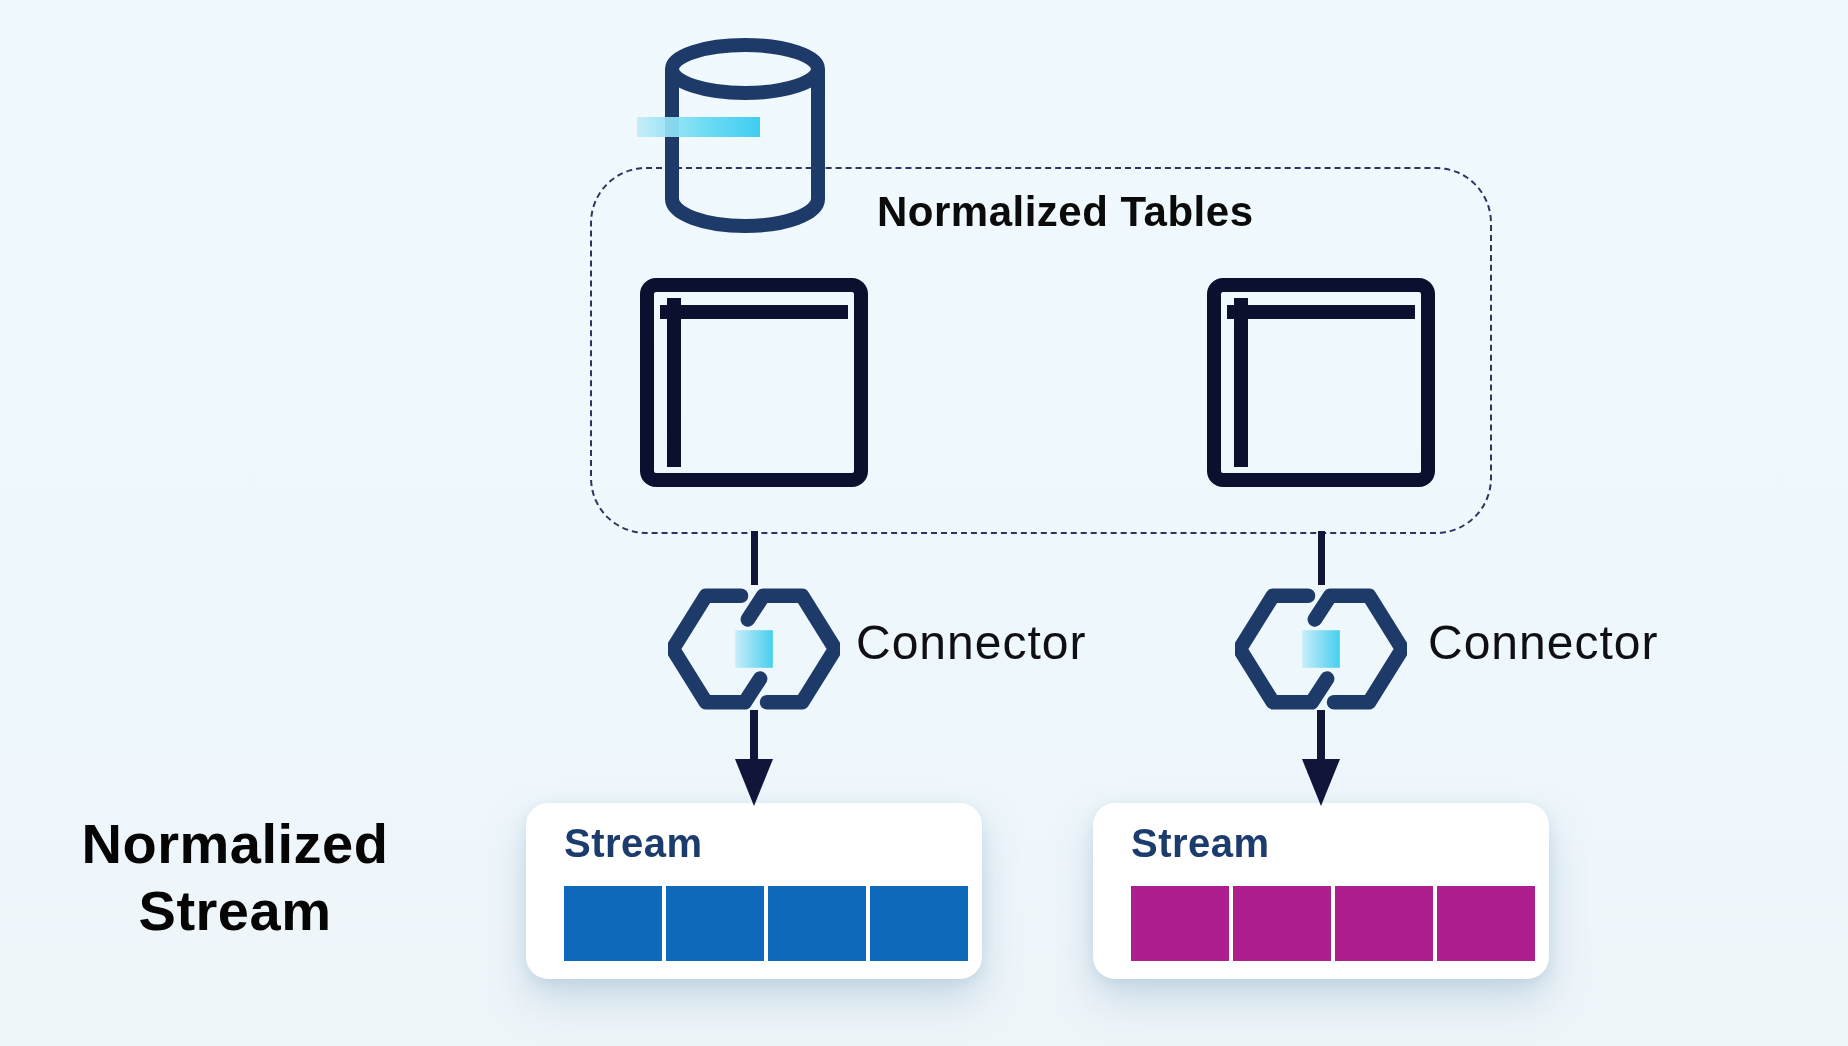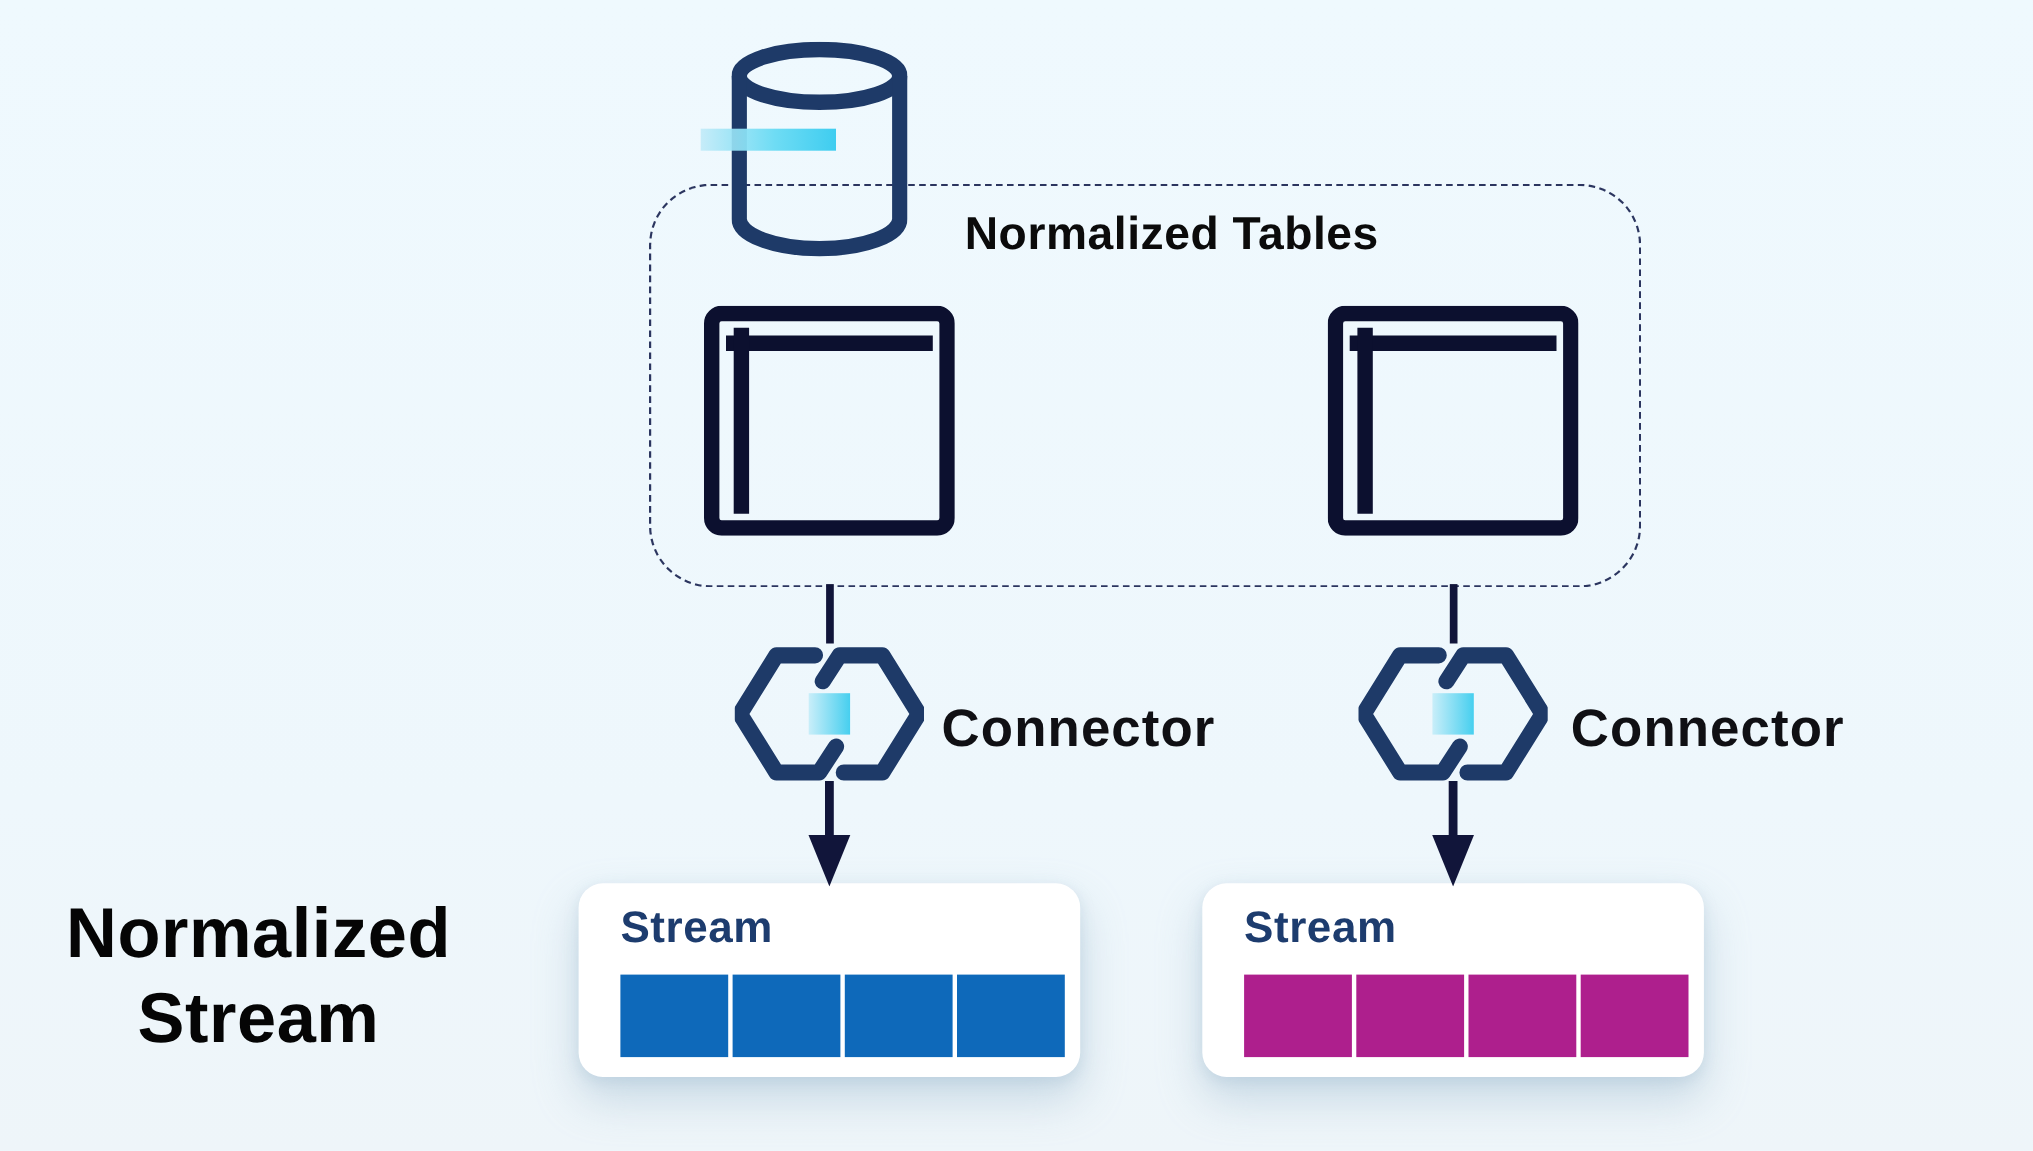--- a/index.html
+++ b/index.html
@@ -35,21 +35,21 @@
   
   .stub{width:7px;height:54px;top:531px;background:#11153a;z-index:2;}
   .stub-left{left:751px;}
   .stub-right{left:1318px;}
 
   .hex-icon{width:172px;height:132px;top:583px;z-index:2;}
   .hex-left{left:668px;}
   .hex-right{left:1235px;}
 
   .conn-label{
-    top:633px;z-index:2;font-size:48px;font-weight:700;color:#101014;
+    top:613px;z-index:2;font-size:48px;font-weight:400;color:#101014;
     letter-spacing:1px;line-height:60px;white-space:nowrap;
   }
   .conn-label-left{left:856px;}
   .conn-label-right{left:1428px;}
 
   .arrow-icon{width:40px;height:96px;top:710px;z-index:4;}
   .arrow-left{left:734px;}
   .arrow-right{left:1301px;}
 
   
@@ -62,21 +62,21 @@
   .stream-label{
     position:absolute;left:38px;top:18px;
     font-size:40px;font-weight:bold;color:#1d3c6e;letter-spacing:.5px;
   }
   .segments{position:absolute;left:38px;top:83px;display:flex;gap:4px;}
   .segment{width:98px;height:75px;}
 
   
   .side-label{
     left:15px;top:810px;width:440px;z-index:2;text-align:center;
-    font-size:64px;font-weight:bold;color:#050505;line-height:1.2;letter-spacing:.5px;
+    font-size:56px;font-weight:bold;color:#050505;line-height:1.2;letter-spacing:.5px;
   }
 
   svg{display:block;}
 </style>
 </head>
 <body>
 
 <div class="canvas">
 
   <svg class="abs db-icon" viewBox="0 0 160 196">

